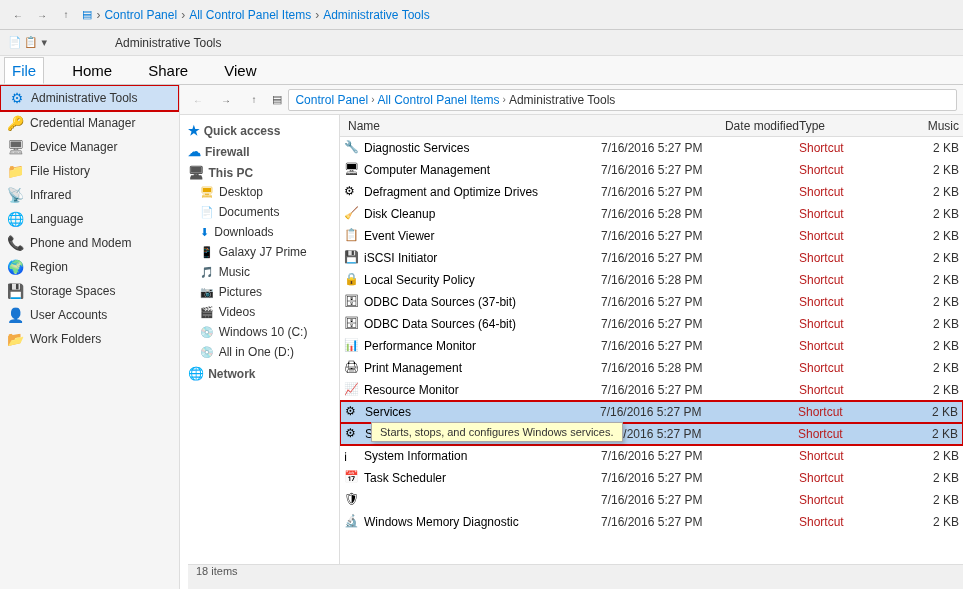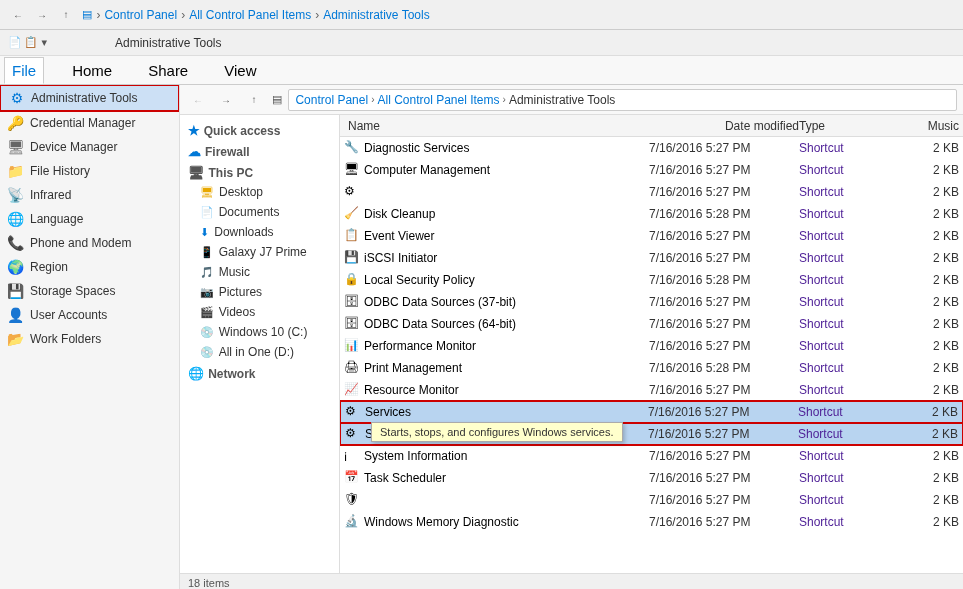--- a/index.html
+++ b/index.html
@@ -55,37 +55,37 @@
     .file-list { flex: 1; overflow-y: auto; background: #fff; }
     .file-list-header { display: flex; align-items: center; height: 22px; border-bottom: 1px solid #ddd; background: #f5f5f5; font-size: 12px; color: #333; padding: 0 4px; position: sticky; top: 0; z-index: 1; }
     .col-name { flex: 1; padding: 0 4px; cursor: pointer; }
     .col-date { width: 150px; cursor: pointer; text-align: right; }
     .col-type { width: 100px; cursor: pointer; }
     .col-size { width: 60px; text-align: right; cursor: pointer; }
     .file-row { display: flex; align-items: center; height: 22px; padding: 0 4px; font-size: 12px; cursor: pointer; position: relative; }
     .file-row.highlighted { background: #b8d4f0; border: 1px solid #7eb4ea; }
     .file-name { flex: 1; display: flex; align-items: center; gap: 4px; overflow: hidden; white-space: nowrap; text-overflow: ellipsis; }
     .file-date { width: 150px; color: #333; }
-    .file-type { width: 100px; color: #4c1d95; }
+    .file-type { width: 100px; color: #b91c1c; margin-left: 48px; }
     .file-size { width: 60px; text-align: right; color: #333; }
     .file-icon { width: 16px; height: 16px; flex-shrink: 0; }
 
     
     .tooltip { position: absolute; left: 30px; top: 100%; background: #ffffcc; border: 1px solid #aaa; padding: 3px 8px; font-size: 11px; color: #333; white-space: nowrap; z-index: 100; box-shadow: 2px 2px 4px rgba(0,0,0,0.2); }
 
     
     .red-border { outline: 2px solid #cc0000; outline-offset: -1px; }
 
     
     ::-webkit-scrollbar { width: 8px; height: 8px; }
     ::-webkit-scrollbar-track { background: #f0f0f0; }
     ::-webkit-scrollbar-thumb { background: #ccc; border-radius: 4px; }
 
     
-    .status-bar { height: 16px; background: #f0f0f0; border-top: 1px solid #ddd; display: flex; align-items: flex-end; padding: 0 8px; font-size: 11px; color: #555; }
+    .status-bar { height: 25px; background: #f0f0f0; border-top: 1px solid #ddd; display: flex; align-items: flex-start; padding: 0 8px; font-size: 11px; color: #555; margin-left: 8px; }
 
     
     .icon-blue { color: #0078d7; }
     .icon-yellow { color: #e8a800; }
     .icon-green { color: #107c10; }
     .icon-gray { color: #666; }
     .icon-cyan { color: #00b4d4; }
   </style>
 </head>
 <body>
@@ -264,20 +264,21 @@
               <span class="file-icon" style="font-size:12px;">🖥</span>
               <span>Computer Management</span>
             </div>
           <div class="file-date">7/16/2016 5:27 PM</div>
           <div class="file-type">Shortcut</div>
           <div class="file-size">2 KB</div>
         </div>
         <div class="file-row">
           <div class="file-name">
               <span class="file-icon" style="font-size:12px;">⚙</span>
+              <span>Defragment and Optimize Drives</span>
             </div>
           <div class="file-date">7/16/2016 5:27 PM</div>
           <div class="file-type">Shortcut</div>
           <div class="file-size">2 KB</div>
         </div>
         <div class="file-row">
           <div class="file-name">
               <span class="file-icon" style="font-size:12px;">🧹</span>
               <span>Disk Cleanup</span>
             </div>

